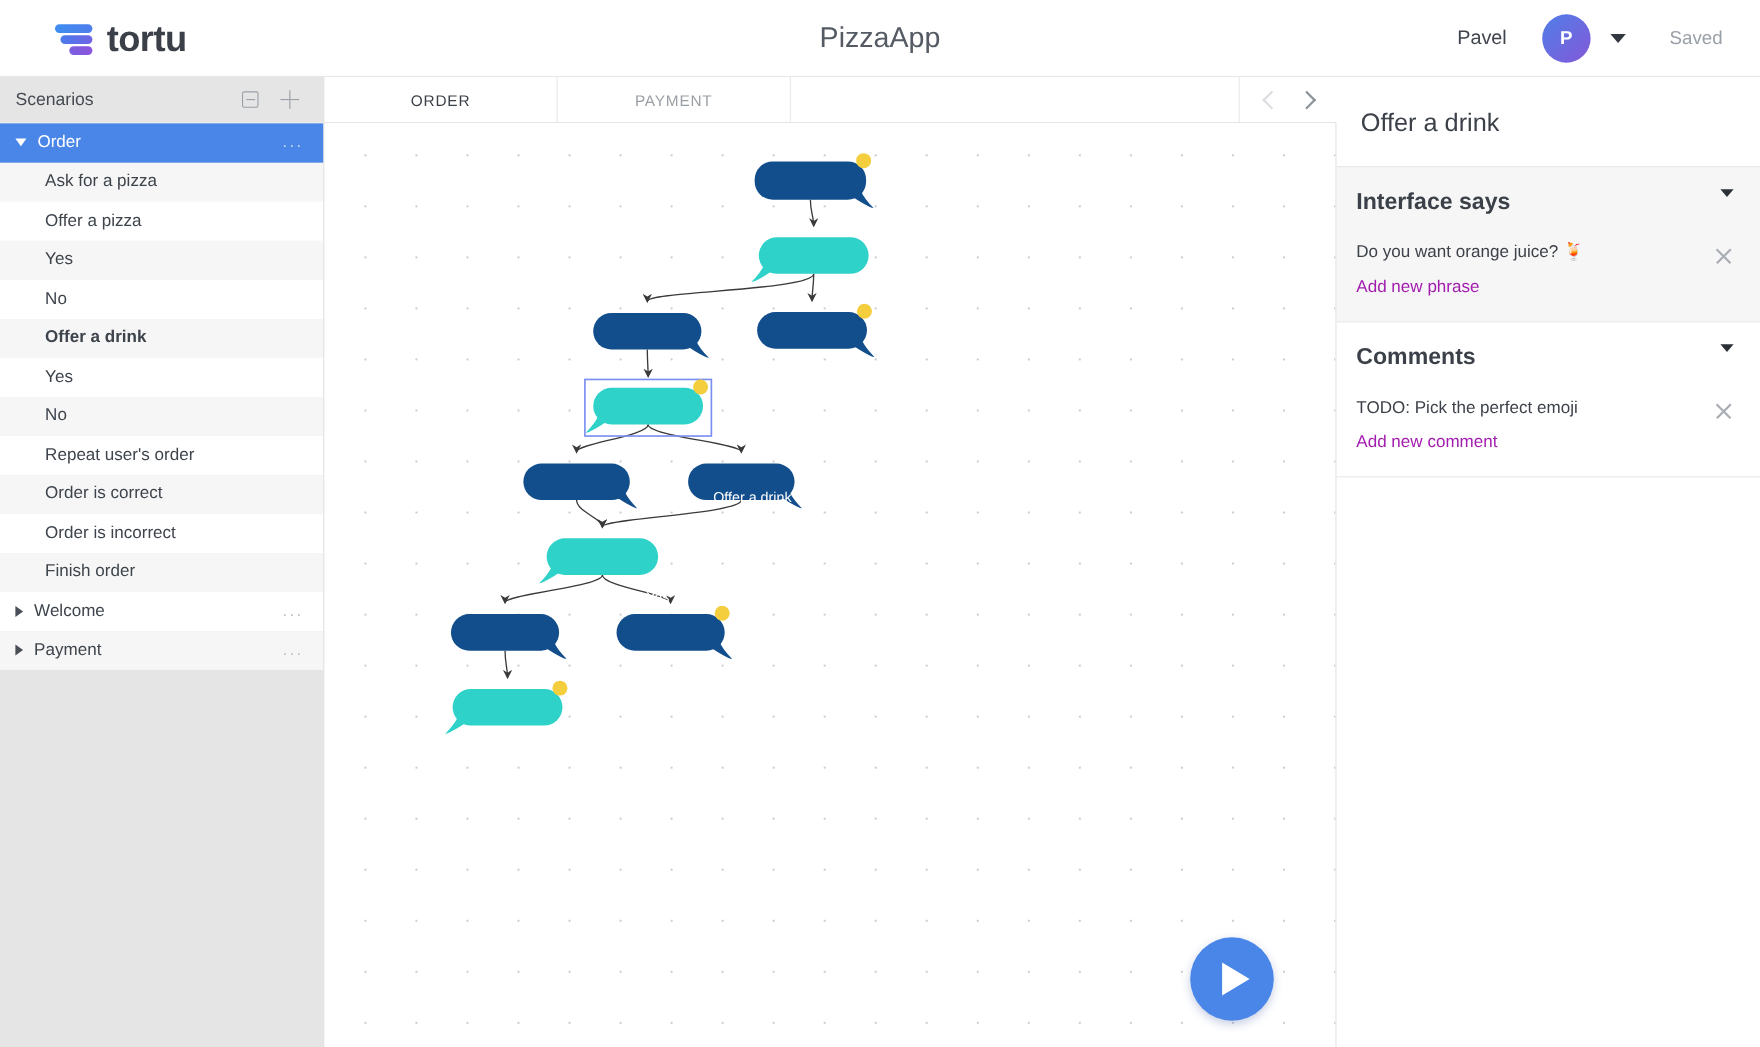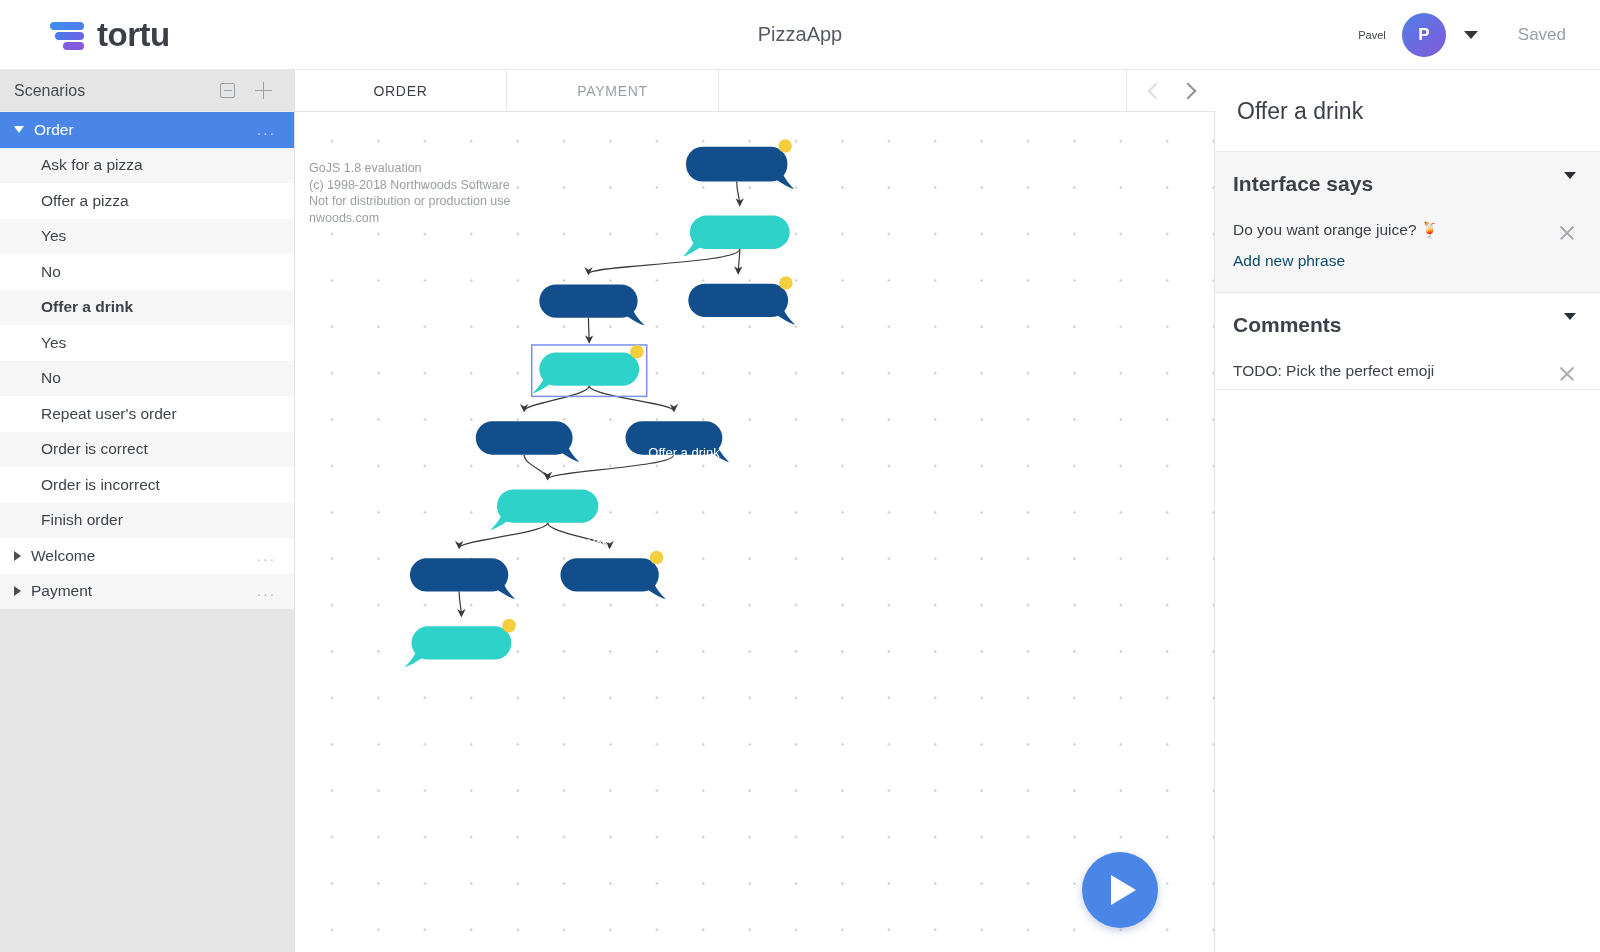--- a/index.html
+++ b/index.html
@@ -25,27 +25,27 @@
   .logo-mark { width: 34px; height: 34px; position: relative; }
   .logo-mark .bar { position: absolute; border-radius: 6px; height: 8px; }
   .logo-mark .b1 { top: 4px;  left: 0px;  width: 34px; background: linear-gradient(90deg,#3e8ef0,#4f7ded); }
   .logo-mark .b2 { top: 14px; left: 5px;  width: 29px; background: linear-gradient(90deg,#4a7bec,#6f63e4); }
   .logo-mark .b3 { top: 24px; left: 13px; width: 21px; background: linear-gradient(90deg,#7b5fe0,#8b55dd); }
   .brand-name {
     font-size: 33px; font-weight: bold; color: #3a3f48; letter-spacing: -0.5px;
   }
   .app-title {
     position: absolute; left: 0; right: 0; text-align: center;
-    font-size: 20px; color: #555b64; font-weight: normal;
+    font-size: 26px; color: #555b64; font-weight: normal;
     pointer-events: none;
   }
   .topbar-right {
     margin-left: auto; display: flex; align-items: center; gap: 0; padding-right: 34px;
   }
-  .user-name { font-size: 11px; color: #3f444c; margin-right: 16px; }
+  .user-name { font-size: 18px; color: #3f444c; margin-right: 32px; }
   .avatar {
     width: 44px; height: 44px; border-radius: 50%;
     background: linear-gradient(135deg,#4f7fe8,#8458d8);
     color: #fff; font-size: 17px; font-weight: bold;
     display: flex; align-items: center; justify-content: center;
   }
   .caret-down {
     width: 0; height: 0; margin-left: 18px;
     border-left: 7px solid transparent; border-right: 7px solid transparent;
     border-top: 8px solid #333840;
@@ -199,21 +199,21 @@
     margin-left: auto; width: 18px; height: 18px; position: relative; flex: 0 0 18px;
     margin-top: 3px;
   }
   .insp-item .close-x::before, .insp-item .close-x::after {
     content: ""; position: absolute; left: 0; top: 8px; width: 18px; height: 1.6px;
     background: #a8adb4;
   }
   .insp-item .close-x::before { transform: rotate(45deg); }
   .insp-item .close-x::after { transform: rotate(-45deg); }
   .insp-link {
-    padding: 4px 18px 22px 18px; font-size: 15.5px; color: #0c4a6e;
+    padding: 4px 18px 22px 18px; font-size: 15.5px; color: #a21caf;
   }
   .insp-filler { flex: 1 1 auto; border-top: 1px solid #e8e8e8; background: #fff; }
 </style>
 </head>
 <body>
 
 <div class="app">
 
   <div class="topbar">
     <div class="brand">
@@ -300,24 +300,20 @@
         <div class="tab active">ORDER</div>
         <div class="tab">PAYMENT</div>
         <div class="tab-spacer"></div>
         <div class="tab-nav">
           <div class="chev left"></div>
           <div class="chev right"></div>
         </div>
       </div>
 
       <div class="canvas">
-        <div class="watermark">GoJS 1.8 evaluation
-(c) 1998-2018 Northwoods Software
-Not for distribution or production use
-nwoods.com</div>
         <svg class="diagram" id="diagram-svg" viewBox="0 0 1215 840" preserveAspectRatio="none">
             <defs>
               <marker id="ah" viewBox="0 0 10 10" refX="8" refY="5" markerWidth="7" markerHeight="7" orient="auto-start-reverse">
                 <path d="M0,0 L10,5 L0,10 L3,5 z" fill="#3a3a3a"></path>
               </marker>
             </defs>
             <path d="M584,92 C584,106 588,113 588,123" fill="none" stroke="#3a3a3a" stroke-width="1.6" marker-end="url(#ah)"></path>
             <path d="M588,181 C588,201 388,202 388,214" fill="none" stroke="#3a3a3a" stroke-width="1.6" marker-end="url(#ah)"></path>
             <path d="M588,181 C588,195 586,203 586,213" fill="none" stroke="#3a3a3a" stroke-width="1.6" marker-end="url(#ah)"></path>
             <path d="M388,272 C388,286 389,294 389,304" fill="none" stroke="#3a3a3a" stroke-width="1.6" marker-end="url(#ah)"></path>
@@ -414,19 +410,20 @@
           </div>
           <div class="insp-section">
             <div class="insp-head">
               <div class="h">Comments</div>
               <div class="tri"></div>
             </div>
             <div class="insp-item">
               <div class="txt">TODO: Pick the perfect emoji</div>
               <div class="close-x"></div>
             </div>
+            <div class="insp-link">Add new comment</div>
           </div>
         </div>
       <div class="insp-filler"></div>
     </div>
 
   </div>
 </div>
 
 </body></html>

